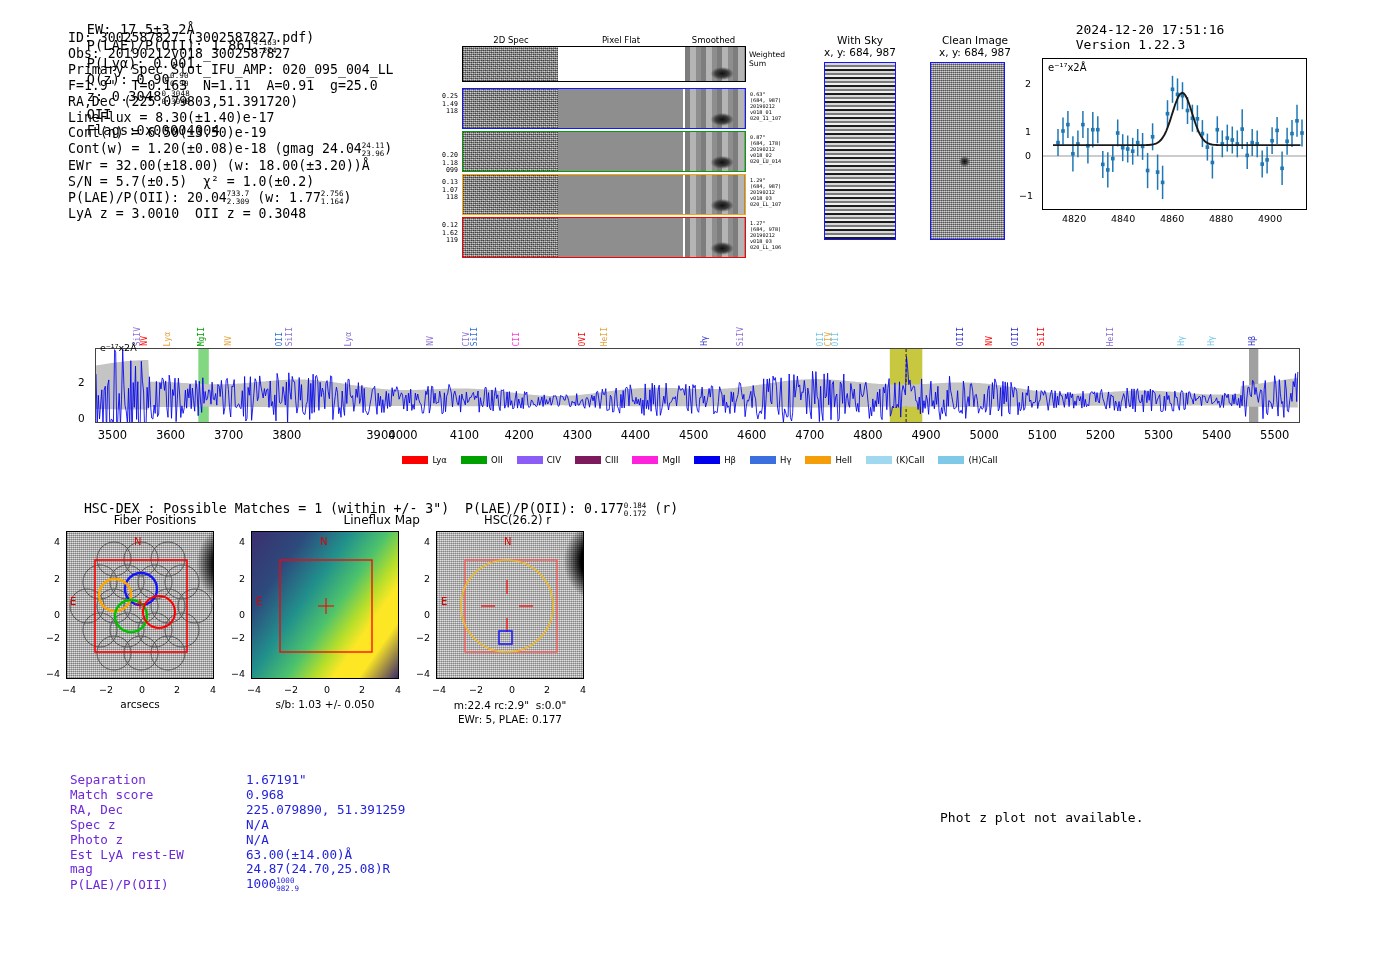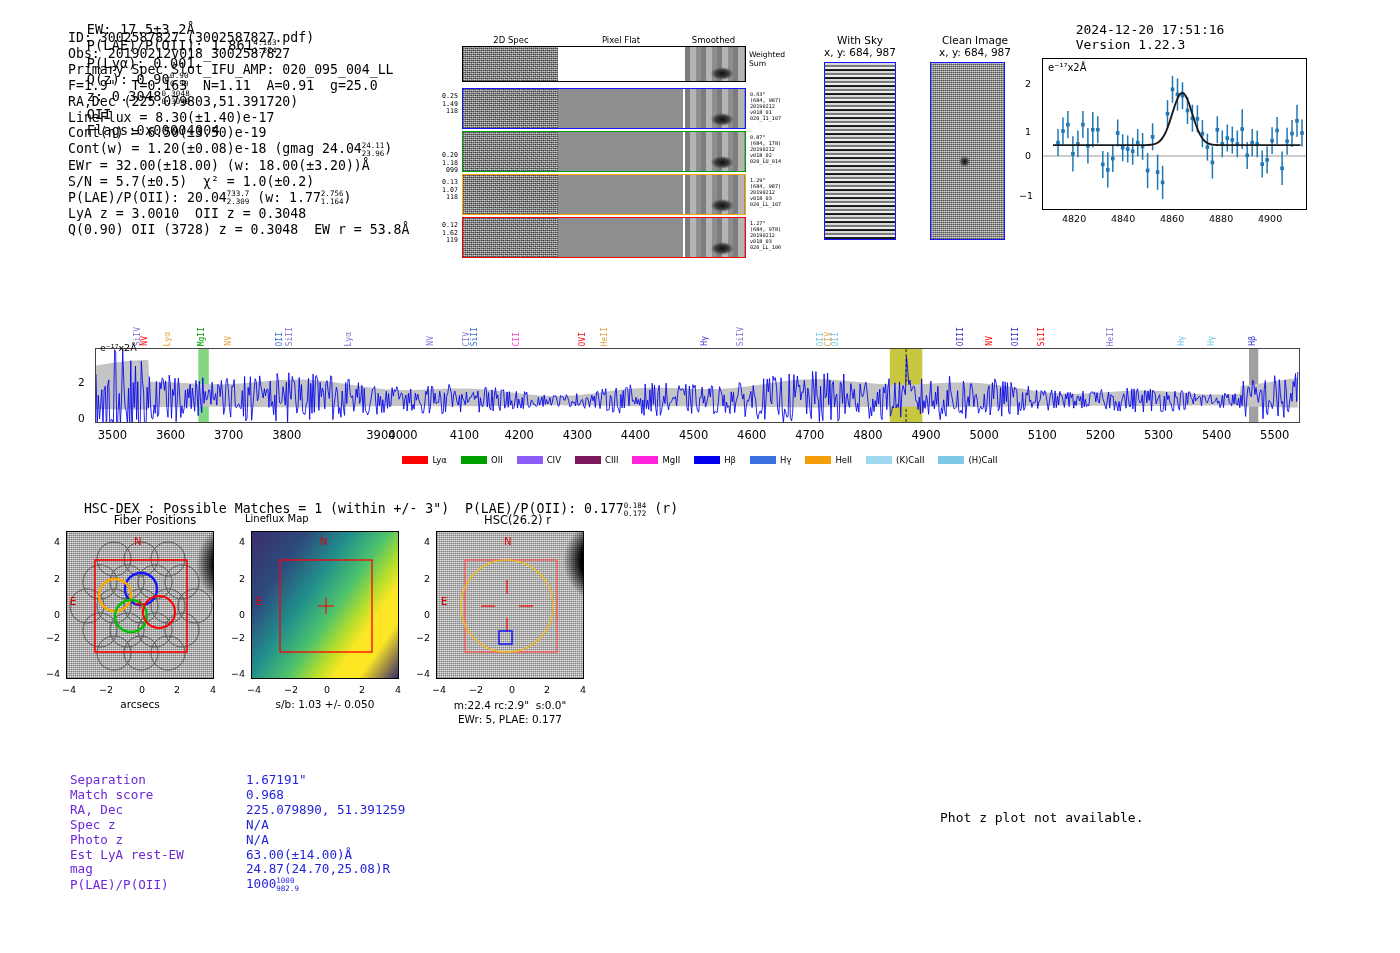--- a/index.html
+++ b/index.html
@@ -100,21 +100,20 @@
   <div>Primary Spec_Slot_IFU_AMP: 020_095_004_LL</div>
   <div>F=1.9"  T=0.163  N=1.11  A=0.91  g=25.0</div>
   <div>RA,Dec (225.079803,51.391720)</div>
   <div>LineFlux = 8.30(±1.40)e-17</div>
   <div>Cont(n) = 6.50(±3.50)e-19</div>
   <div><span>Cont(w) = 1.20(±0.08)e-18 (gmag 24.04</span><span class="fracbox"><span>24.11</span><span>23.96</span></span><span>)</span></div>
   <div>EWr = 32.00(±18.00) (w: 18.00(±3.20))Å</div>
   <div>S/N = 5.7(±0.5)  χ² = 1.0(±0.2)</div>
   <div><span>P(LAE)/P(OII): 20.04</span><span class="fracbox"><span>733.7</span><span>2.309</span></span> <span>(w: 1.77</span><span class="fracbox"><span>2.756</span><span>1.164</span></span><span>)</span></div>
   <div>LyA z = 3.0010  OII z = 0.3048</div>
-  <div>Q(0.90) OII (3728) z = 0.3048  EW r = 53.8Å</div>
 </div>
 
 <div class="abs sans panel-title" style="top:35px;left:476px;width:70px;">2D Spec</div>
 <div class="abs sans panel-title" style="top:35px;left:586px;width:70px;">Pixel Flat</div>
 <div class="abs sans panel-title" style="top:35px;left:676px;width:75px;">Smoothed</div>
 
 <div class="specrow" style="top:46px;left:462px;width:284px;height:36px;">
   <div class="seg noise" style="left:0;width:95px;"></div>
   <div class="seg flatwhite" style="left:95px;width:125px;"></div>
   <div class="seg smooth" style="left:222px;width:60px;"></div>
@@ -401,21 +400,21 @@
     <div class="abs sans xtick" style="left: 1256.75px; top: 428px; width: 36px; text-align: center;">5500</div>
   </div>
 
 <div class="abs sans" id="legend"><span class="li"><span class="sw" style="background: rgb(255, 0, 0);"></span><span>Lyα</span></span><span class="li"><span class="sw" style="background: rgb(0, 160, 0);"></span><span>OII</span></span><span class="li"><span class="sw" style="background: rgb(139, 92, 246);"></span><span>CIV</span></span><span class="li"><span class="sw" style="background: rgb(125, 26, 94);"></span><span>CIII</span></span><span class="li"><span class="sw" style="background: rgb(255, 34, 221);"></span><span>MgII</span></span><span class="li"><span class="sw" style="background: rgb(0, 0, 238);"></span><span>Hβ</span></span><span class="li"><span class="sw" style="background: rgb(59, 111, 224);"></span><span>Hγ</span></span><span class="li"><span class="sw" style="background: rgb(245, 158, 11);"></span><span>HeII</span></span><span class="li"><span class="sw" style="background: rgb(159, 216, 239);"></span><span>(K)CaII</span></span><span class="li"><span class="sw" style="background: rgb(126, 200, 232);"></span><span>(H)CaII</span></span></div>
 
 <div class="abs mono" id="hscline">
   <span>HSC-DEX : Possible Matches = 1 (within +/- 3")  P(LAE)/P(OII): 0.177</span><span class="fracbox"><span>0.184</span><span>0.172</span></span> <span>(r)</span>
 </div>
 
 <div class="abs sans" style="top:513px;left:60px;width:190px;text-align:center;font-size:11.5px;">Fiber Positions</div>
-<div class="abs sans" style="top:513px;left:245px;width:175px;text-align:left;font-size:10px;">Lineflux Map</div>
+<div class="abs sans" style="top:513px;left:245px;width:175px;text-align:right;font-size:12px;">Lineflux Map</div>
 <div class="abs sans" style="top:513px;left:430px;width:175px;text-align:center;font-size:11.5px;">HSC(26.2) r</div>
 
 <div class="imgpanel" style="top:531px;left:66px;width:148px;height:148px;background:
    radial-gradient(circle 60px at 118% 22%, #000 0 42%, rgba(0,0,0,0) 72%),
    repeating-linear-gradient(0deg,rgba(0,0,0,.22) 0 1px,rgba(255,255,255,.25) 1px 2px),
    repeating-linear-gradient(90deg,rgba(0,0,0,.20) 0 1px,rgba(255,255,255,.22) 1px 2px);
    background-color:#c9c9c9;">
   <svg width="146" height="146" viewBox="0 0 146 146">
     <g stroke="#555" fill="none" stroke-width="1">
       <circle cx="47" cy="27" r="17"></circle>

